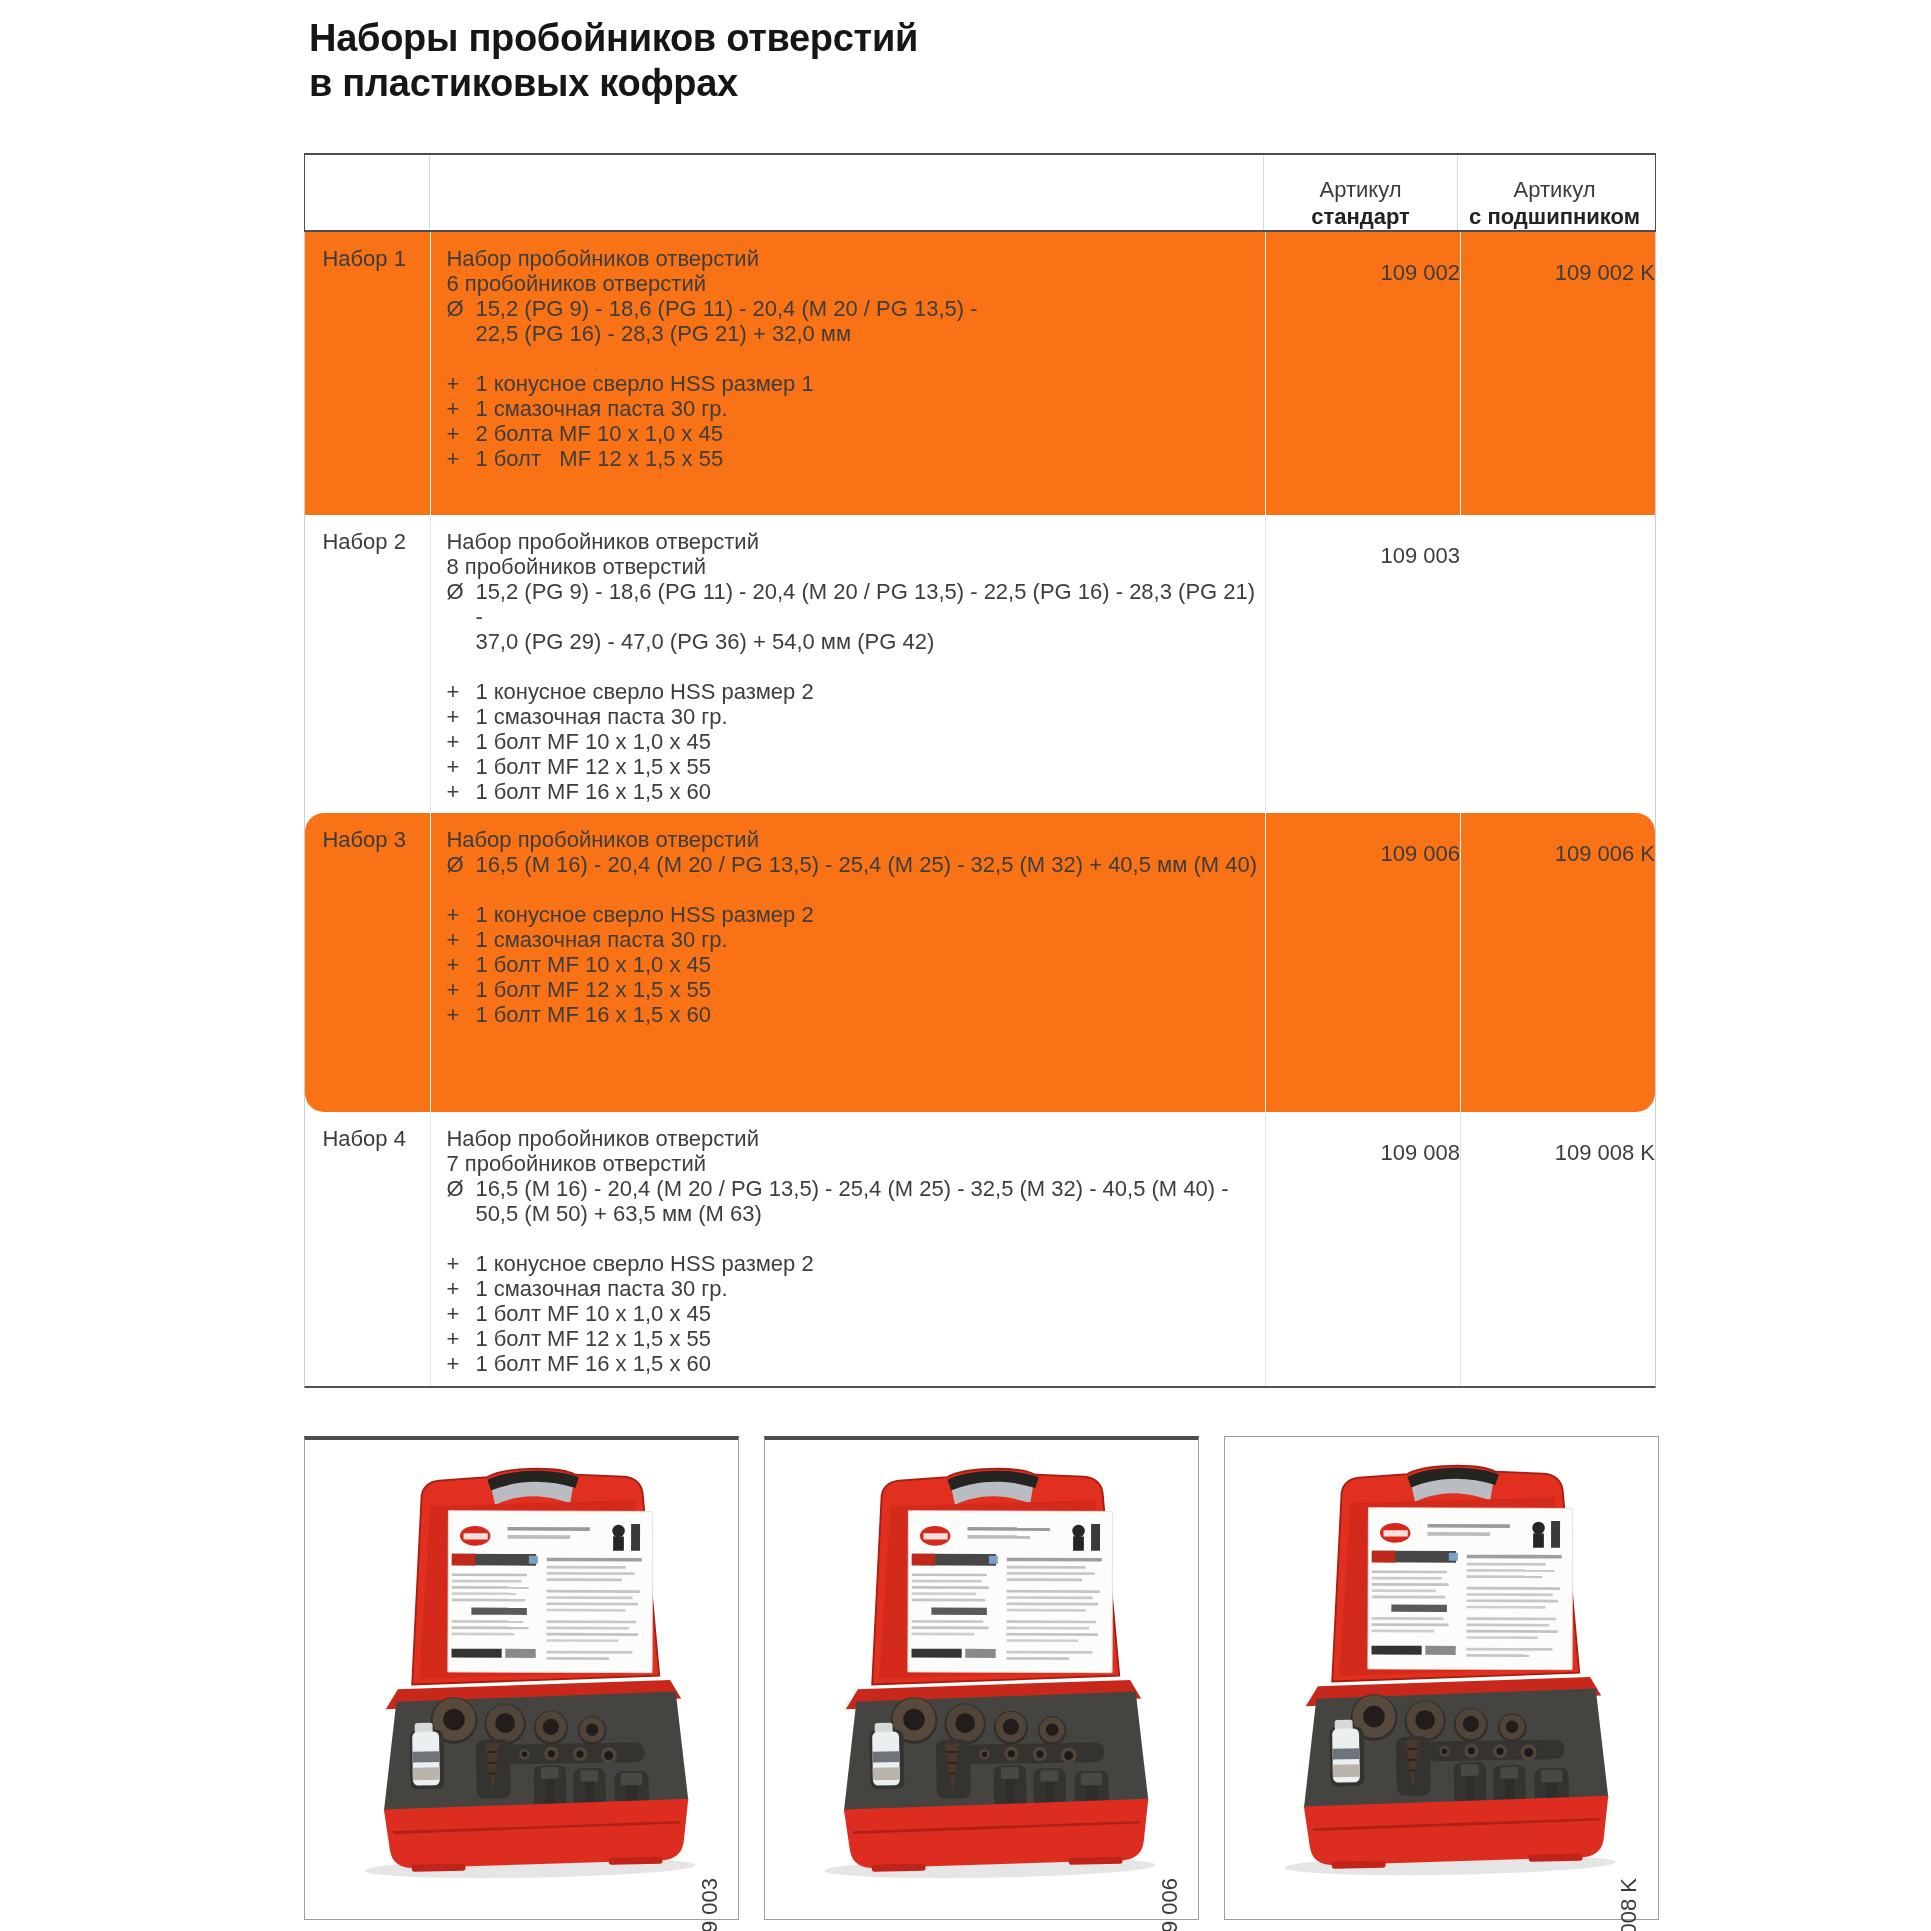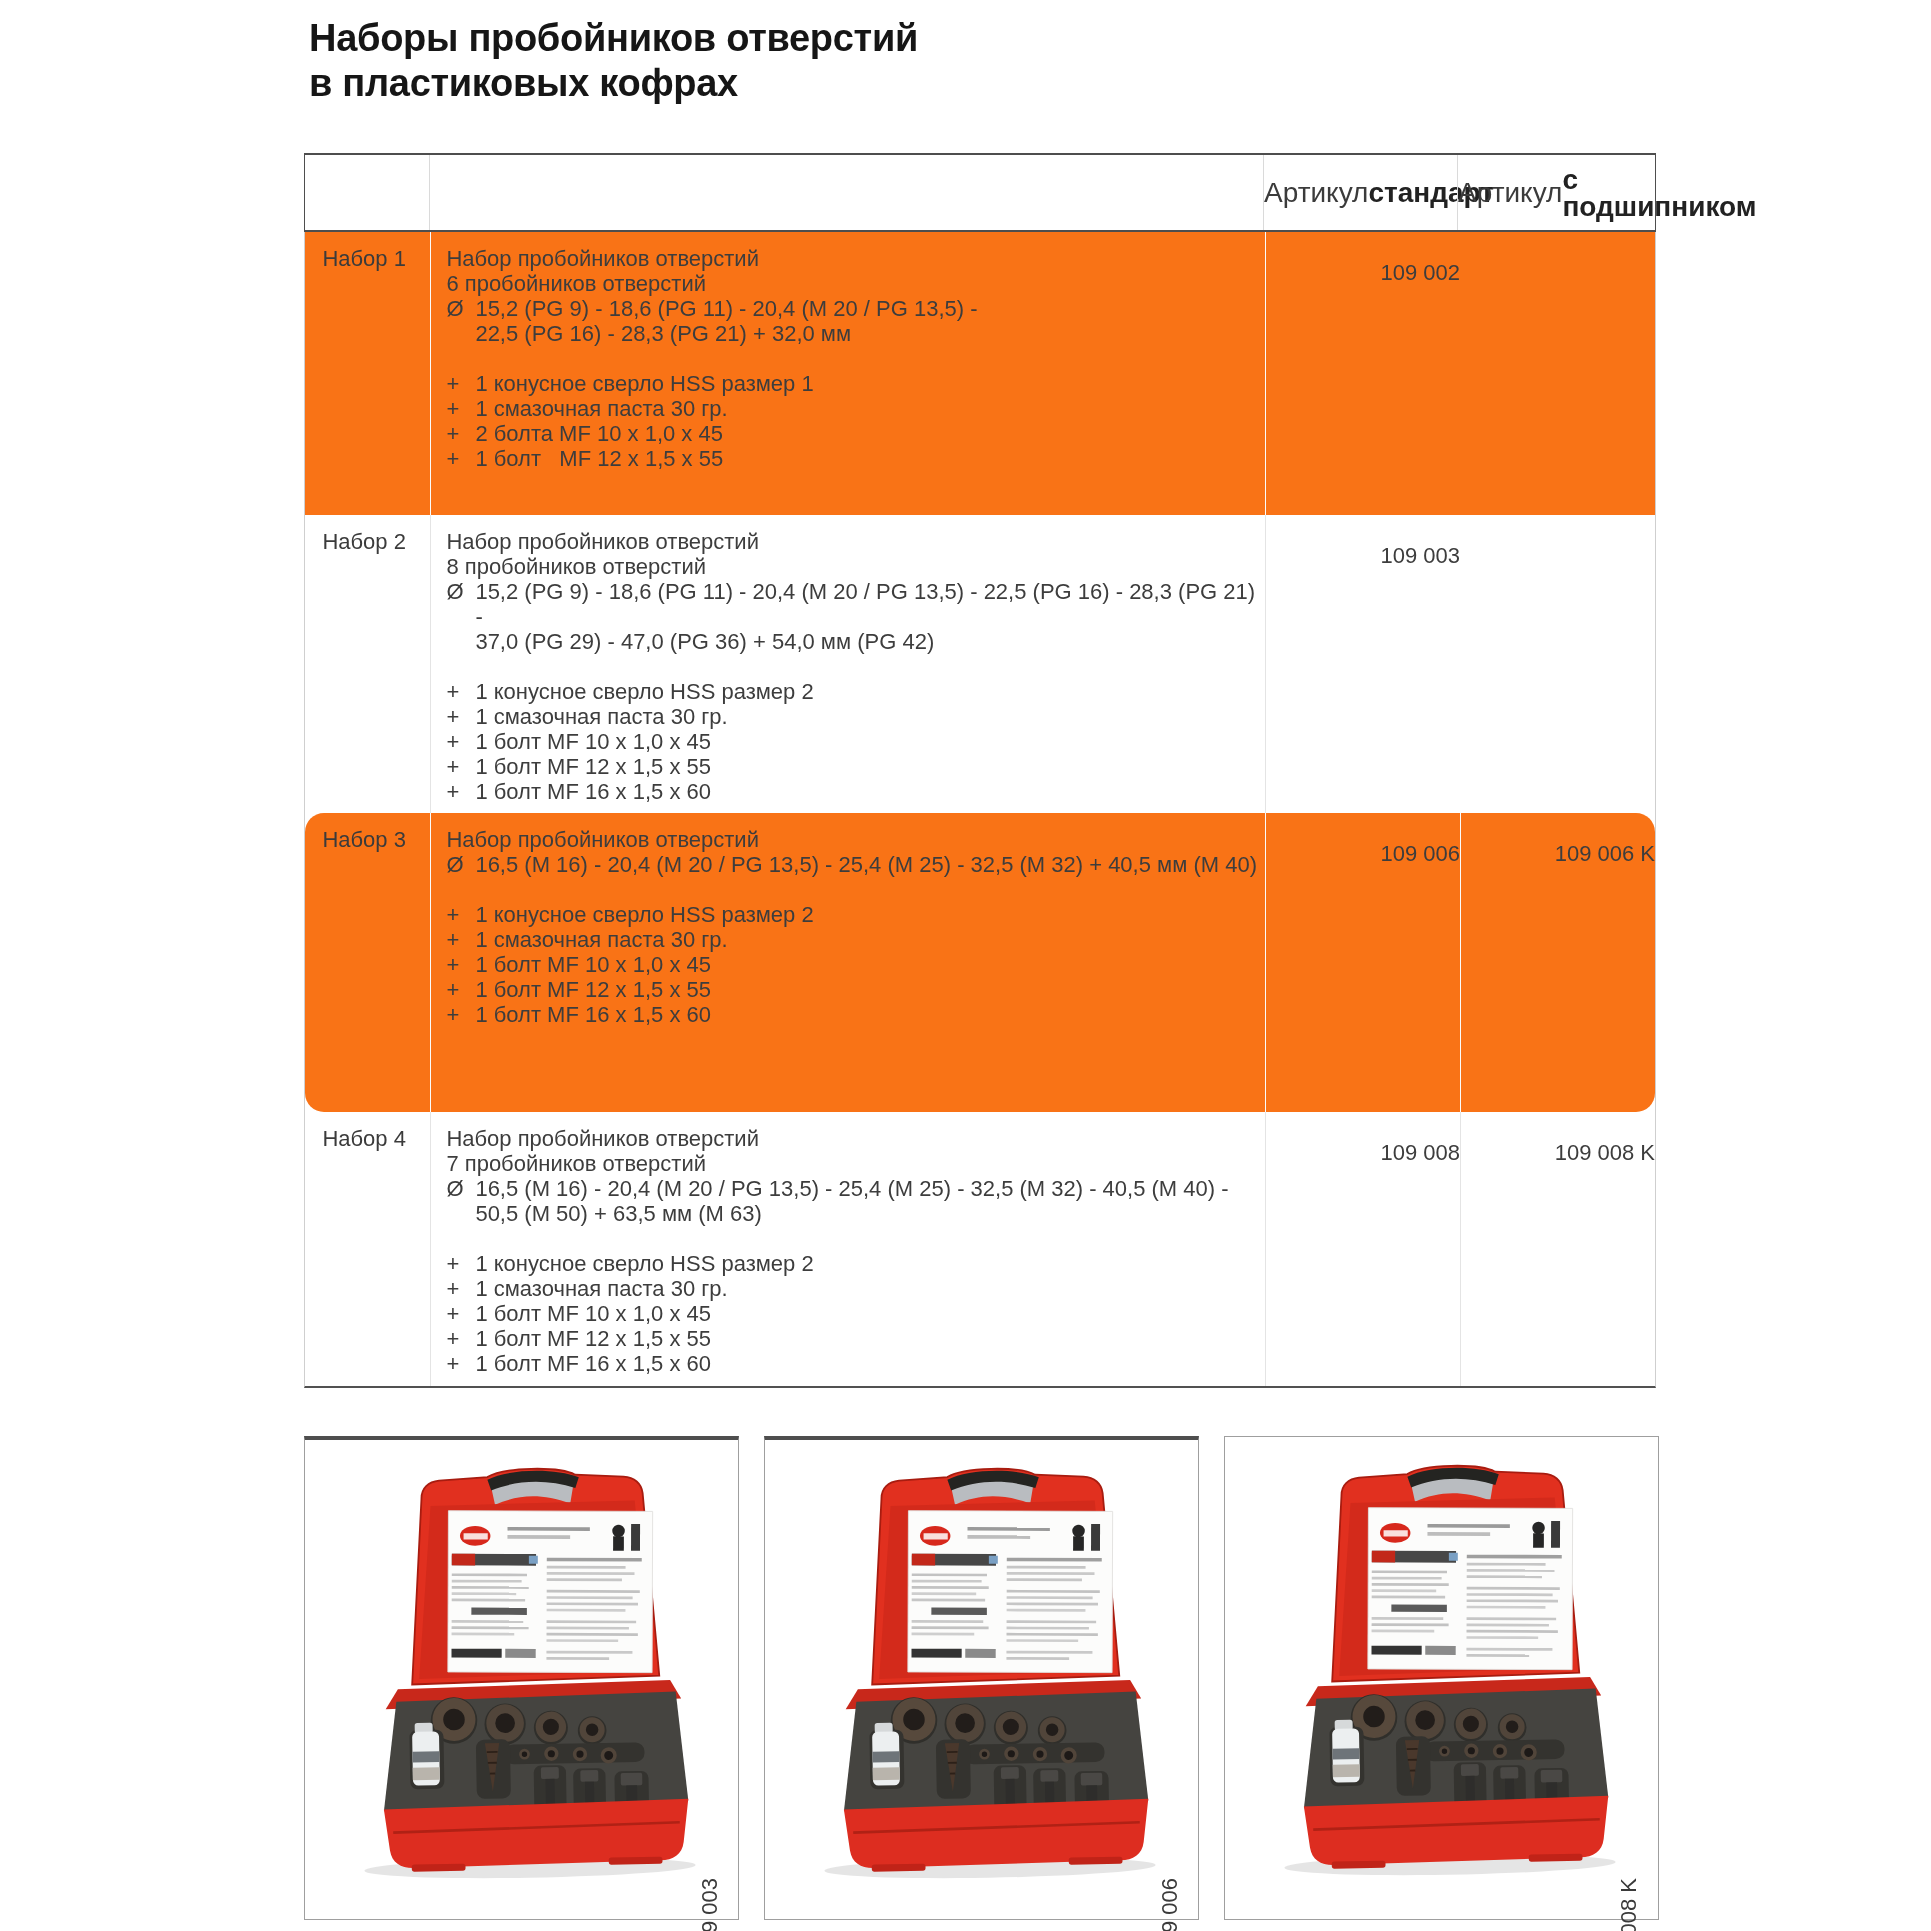--- a/index.html
+++ b/index.html
@@ -19,22 +19,22 @@
   .thead{
     display:flex;height:79px;box-sizing:border-box;background:#fff;
     border-top:2.9px solid #4e4e4e;border-bottom:2.9px solid #4e4e4e;
     border-left:1.9px solid #4e4e4e;border-right:1.9px solid #4e4e4e;
   }
   .hc{box-sizing:border-box;}
   .hc1{width:124px;}
   .hc2{width:834px;border-left:1.9px solid #dadada;}
   .hc3,.hc4{
     width:194px;border-left:1.9px solid #dadada;
-    display:flex;flex-direction:row;justify-content:flex-start;align-items:center;
-    font-size:28px;line-height:27px;color:#3b3b3b;
+    display:flex;flex-direction:column;justify-content:flex-end;align-items:center;
+    font-size:22px;line-height:27px;color:#3b3b3b;
   }
   .hc .bold{font-weight:bold;color:#222;}
   .tbody{
     border-left:1px solid #cfcfcf;border-right:1px solid #cfcfcf;
     border-bottom:2.9px solid #515151;
   }
   .trow{display:flex;background:#ffffff;}
   .trow.shaded{background:#f97316;}
   .trow .cell{box-sizing:border-box;font-size:22px;line-height:25px;}
   .c-set{width:125px;padding:13.5px 0 0 17.4px;color:#3b3b3b;}
@@ -236,20 +236,21 @@
         <div class="dline">
           <span class="sym">+</span>
           <span class="item-text">2 болта MF 10 x 1,0 x 45</span>
         </div>
         <div class="dline">
           <span class="sym">+</span>
           <span class="item-text">1 болт   MF 12 x 1,5 x 55</span>
         </div>
       </div>
       <div class="cell c-art">109 002</div>
+      <div class="cell c-art">109 002 K</div>
     </div>
 
     <div class="trow row2">
       <div class="cell c-set">Набор 2</div>
       <div class="cell c-desc">
         <div>Набор пробойников отверстий</div>
         <div>8 пробойников отверстий</div>
         <div class="dline">
           <span class="sym">Ø</span>
           <span class="item-text">15,2 (PG 9) - 18,6 (PG 11) - 20,4 (M 20 / PG 13,5) - 22,5 (PG 16) - 28,3 (PG 21) -</span>

